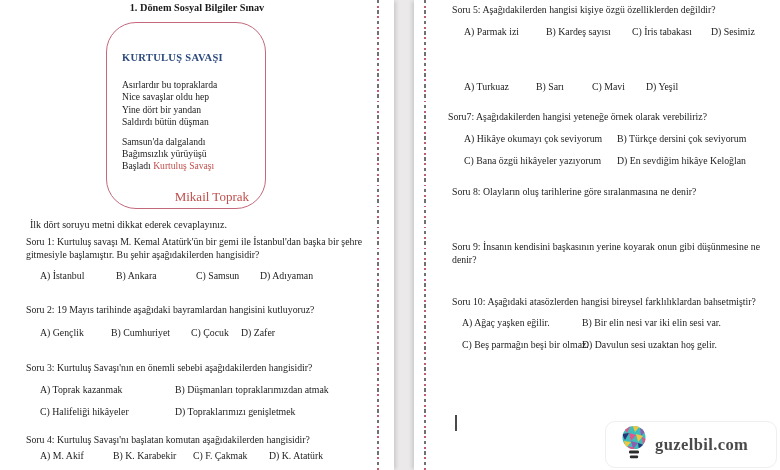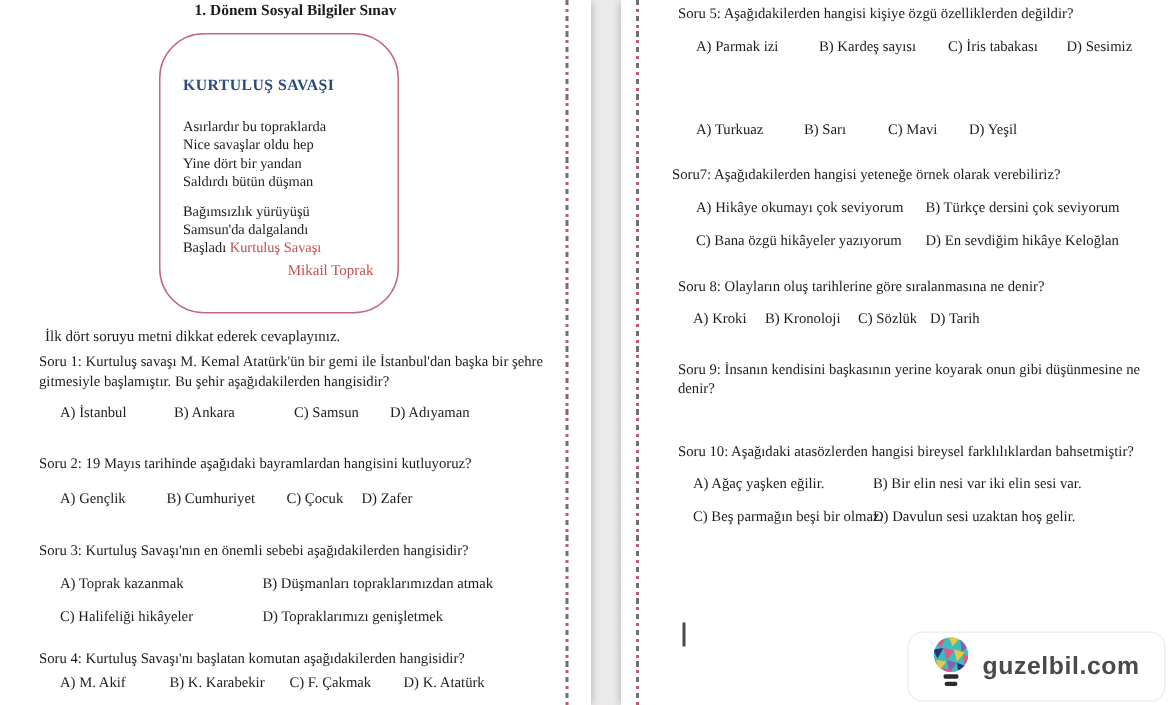--- a/index.html
+++ b/index.html
@@ -20,53 +20,53 @@
   .doc-title{position:absolute;top:2px;left:0;width:100%;text-align:center;
     font-weight:bold;font-size:10.3px}
   #poem-box{position:absolute;left:106px;top:22px;width:160px;height:187px;
     border:1.2px solid #c4687c;border-radius:30px;box-sizing:border-box}
   #poem-title{margin:29px 0 16px 15px;font-weight:bold;font-size:10.5px;
     color:#2d4a7e;letter-spacing:.3px}
   .stanza{margin-left:15px;font-size:9.6px;line-height:12.4px}
   .stanza-1{margin-top:15px}
   .stanza-2{margin-top:7px}
   .red-text{color:#c0504d}
-  .poem-author{margin-top:2px;padding-right:16px;text-align:right;
-    color:#c0504d;font-size:10px}
+  .poem-author{margin-top:16px;padding-right:16px;text-align:right;
+    color:#c0504d;font-size:13px}
   .q{position:absolute;font-size:9.8px;line-height:13px}
   .opts{position:absolute;display:grid;font-size:9.8px;line-height:13px}
   .opts span{white-space:nowrap}
   .instr{position:absolute;font-size:10px}
   #cursor{position:absolute;left:41px;top:415px;width:2px;height:16px;background:#4a4a4a}
   #logo-card{position:absolute;right:3px;bottom:2px;width:172px;height:47px;
     background:#fff;border:1px solid #f0eeee;border-radius:10px;
     display:flex;align-items:center;gap:7px;padding:0 6px 0 14px;box-sizing:border-box;
-    font-family:Liberation Sans, sans-serif}
+    font-family:Liberation Serif, serif}
   #logo-text{font-size:16.5px;font-weight:600;color:#4a4a4a;letter-spacing:.4px}
   #win-artifact{position:absolute;left:0;top:0;width:46px;height:12px;background:#f8f7f7}
 </style>
 </head>
 <body>
 
 <div id="win-artifact"></div>
 
 <div class="page" id="page-left">
   <div class="doc-title">1. Dönem Sosyal Bilgiler Sınav</div>
 
   <div id="poem-box">
     <div id="poem-title">KURTULUŞ SAVAŞI</div>
     <div class="stanza stanza-1">
       <div>Asırlardır bu topraklarda</div>
       <div>Nice savaşlar oldu hep</div>
       <div>Yine dört bir yandan</div>
       <div>Saldırdı bütün düşman</div>
     </div>
     <div class="stanza stanza-2">
+      <div>Samsun'da dalgalandı</div>
       <div>Bağımsızlık yürüyüşü</div>
-      <div>Samsun'da dalgalandı</div>
       <div><span>Başladı </span><span class="red-text">Kurtuluş Savaşı</span></div>
     </div>
     <div class="poem-author">Mikail Toprak</div>
   </div>
 
   <div class="instr" style="left:30px;top:219px">İlk dört soruyu metni dikkat ederek cevaplayınız.</div>
 
   <div class="q" style="left:26px;top:235px;width:352px">Soru 1: Kurtuluş savaşı M. Kemal Atatürk'ün bir gemi ile İstanbul'dan başka bir şehre gitmesiyle başlamıştır. Bu şehir aşağıdakilerden hangisidir?</div>
   <div class="opts" style="left:40px;top:269px;grid-template-columns:76px 80px 64px auto">
     <span>A) İstanbul</span>
@@ -122,26 +122,20 @@
 
   <div class="q" style="left:34px;top:110px;width:325px">Soru7: Aşağıdakilerden hangisi yeteneğe örnek olarak verebiliriz?</div>
   <div class="opts" style="left:50px;top:132px;grid-template-columns:153px auto;row-gap:9px">
     <span>A) Hikâye okumayı çok seviyorum</span>
     <span>B) Türkçe dersini çok seviyorum</span>
     <span>C) Bana özgü hikâyeler yazıyorum</span>
     <span>D) En sevdiğim hikâye Keloğlan</span>
   </div>
 
   <div class="q" style="left:38px;top:185px;width:320px">Soru 8: Olayların oluş tarihlerine göre sıralanmasına ne denir?</div>
-  <div class="opts" style="left:48px;top:206px;grid-template-columns:48px 62px 48px auto">
-    <span>A) Kroki</span>
-    <span>B) Kronoloji</span>
-    <span>C) Sözlük</span>
-    <span>D) Tarih</span>
-  </div>
 
   <div class="q" style="left:38px;top:240px;width:330px">Soru 9: İnsanın kendisini başkasının yerine koyarak onun gibi düşünmesine ne denir?</div>
 
   <div class="q" style="left:38px;top:295px;width:330px">Soru 10: Aşağıdaki atasözlerden hangisi bireysel farklılıklardan bahsetmiştir?</div>
   <div class="opts" style="left:48px;top:316px;grid-template-columns:120px auto;row-gap:9px">
     <span>A) Ağaç yaşken eğilir.</span>
     <span>B) Bir elin nesi var iki elin sesi var.</span>
     <span>C) Beş parmağın beşi bir olmaz.</span>
     <span>D) Davulun sesi uzaktan hoş gelir.</span>
   </div>

